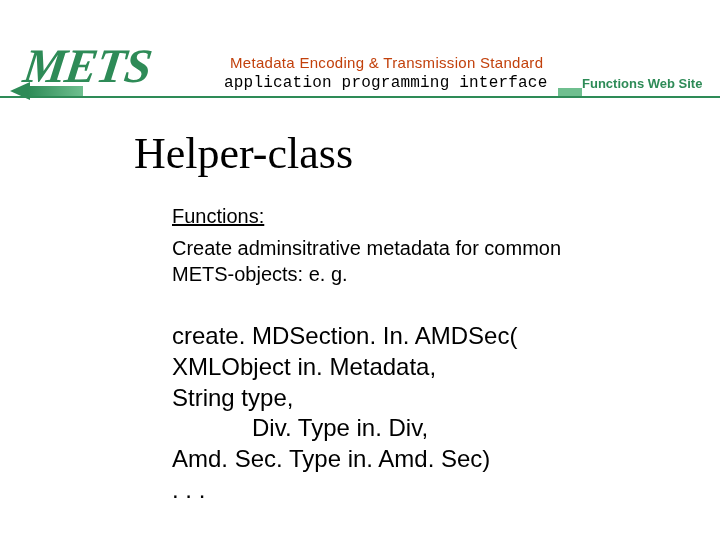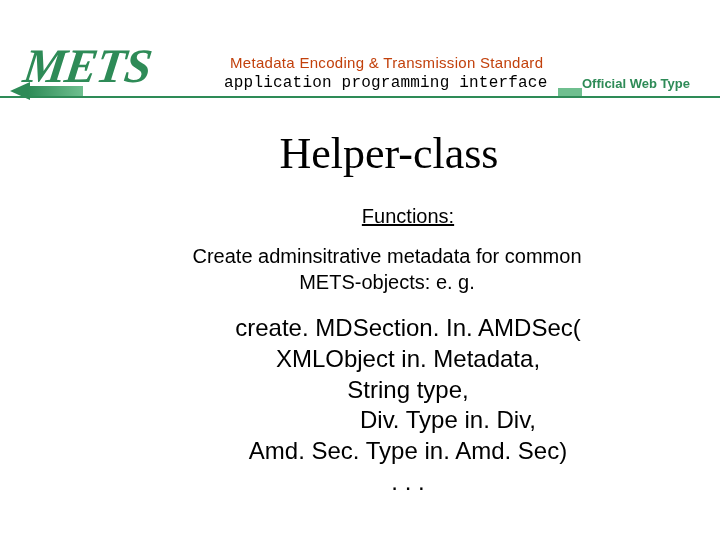--- a/index.html
+++ b/index.html
@@ -87,41 +87,40 @@
     position: absolute;
     top: 76px;
     left: 582px;
     font-family: Arial, Helvetica, sans-serif;
     font-size: 13px;
     color: #2e8b57;
     font-weight: bold;
   }
   .main {
     padding: 30px 76px 0 134px;
-    text-align: center;
   }
   .title {
     font-size: 44px;
     color: #000;
     margin-bottom: 26px;
     font-weight: normal;
   }
   .section-label {
     font-family: Arial, Helvetica, sans-serif;
     font-size: 20px;
     margin-left: 38px;
-    margin-bottom: 16px;
+    margin-bottom: 8px;
     text-decoration: underline;
     color: #000;
   }
   .desc {
     font-family: Arial, Helvetica, sans-serif;
     font-size: 20px;
     margin-left: 38px;
-    margin-bottom: 18px;
+    margin-bottom: 34px;
     line-height: 1.28;
     color: #000;
     max-width: 430px;
   }
   .code {
     font-family: Arial, Helvetica, sans-serif;
     font-size: 24px;
     margin-left: 38px;
     line-height: 1.28;
     color: #000;
@@ -131,21 +130,21 @@
 </head>
 <body>
 
 <div class="header">
   <div class="arrow-left"></div>
   <div class="arrow-stem-left"></div>
   <div class="logo-mets">METS</div>
   <div class="header-subtitle-top">Metadata Encoding &amp; Transmission Standard</div>
   <div class="header-subtitle-api">application programming interface</div>
   <div class="arrow-stem-right"></div>
-  <div class="official">Official Web Type</div>
+  <div class="official">Functions Web Site</div>
   <div class="header-line"></div>
 </div>
 
 <div class="main">
   <h1 class="title">Helper-class</h1>
   <div class="section-label">Functions:</div>
   <div class="desc">Create adminsitrative metadata  for common METS-objects: e. g.</div>
   <div class="code">create. MDSection. In. AMDSec(
 XMLObject in. Metadata,
 String type,

